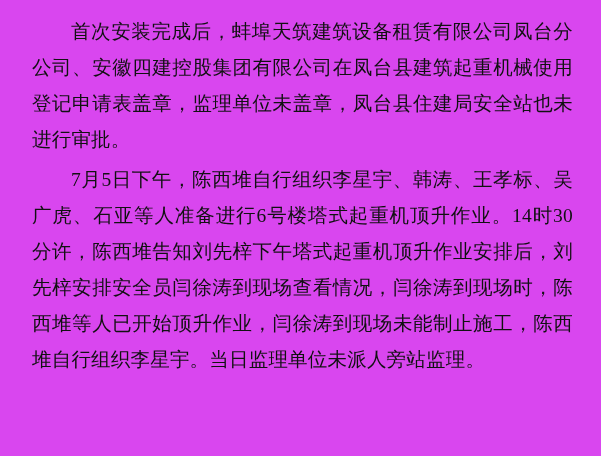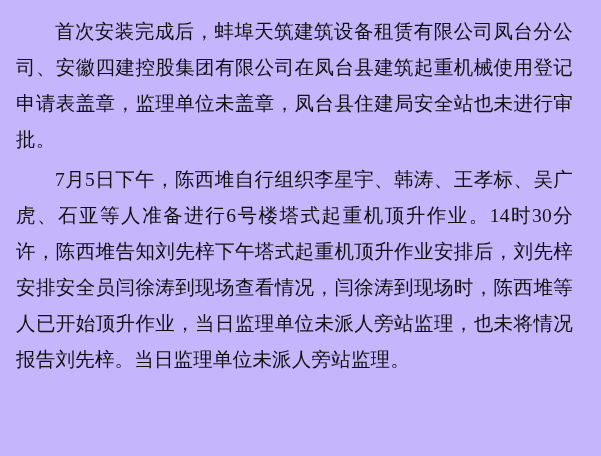--- a/index.html
+++ b/index.html
@@ -11,36 +11,36 @@
     height: 456px;
     background: #ffffff;
     font-family: "Liberation Serif", "DejaVu Serif", serif;
     color: #000000;
     overflow: hidden;
   }
   .page {
     width: 601px;
     height: 456px;
     box-sizing: border-box;
-    padding: 14px 28px 10px 16px;
-    background: #c4b5fd;
+    padding: 14px 28px 10px 32px;
+    background: #d946ef;
   }
   .para {
     font-size: 19.5px;
     line-height: 36px;
     text-align: justify;
     text-justify: inter-ideograph;
     text-indent: 2em;
     margin: 0 0 4px 0;
     letter-spacing: 0.2px;
     color: #111111;
   }
   .para:last-child {
     margin-bottom: 0;
   }
 </style>
 </head>
 <body>
 
 <div class="page">
   <p class="para">首次安装完成后，蚌埠天筑建筑设备租赁有限公司凤台分公司、安徽四建控股集团有限公司在凤台县建筑起重机械使用登记申请表盖章，监理单位未盖章，凤台县住建局安全站也未进行审批。</p>
-  <p class="para">7月5日下午，陈西堆自行组织李星宇、韩涛、王孝标、吴广虎、石亚等人准备进行6号楼塔式起重机顶升作业。14时30分许，陈西堆告知刘先梓下午塔式起重机顶升作业安排后，刘先梓安排安全员闫徐涛到现场查看情况，闫徐涛到现场时，陈西堆等人已开始顶升作业，当日监理单位未派人旁站监理，也未将情况报告刘先梓。当日监理单位未派人旁站监理。</p>
+  <p class="para">7月5日下午，陈西堆自行组织李星宇、韩涛、王孝标、吴广虎、石亚等人准备进行6号楼塔式起重机顶升作业。14时30分许，陈西堆告知刘先梓下午塔式起重机顶升作业安排后，刘先梓安排安全员闫徐涛到现场查看情况，闫徐涛到现场时，陈西堆等人已开始顶升作业，闫徐涛到现场未能制止施工，陈西堆自行组织李星宇。当日监理单位未派人旁站监理。</p>
 </div>
 
 </body></html>

